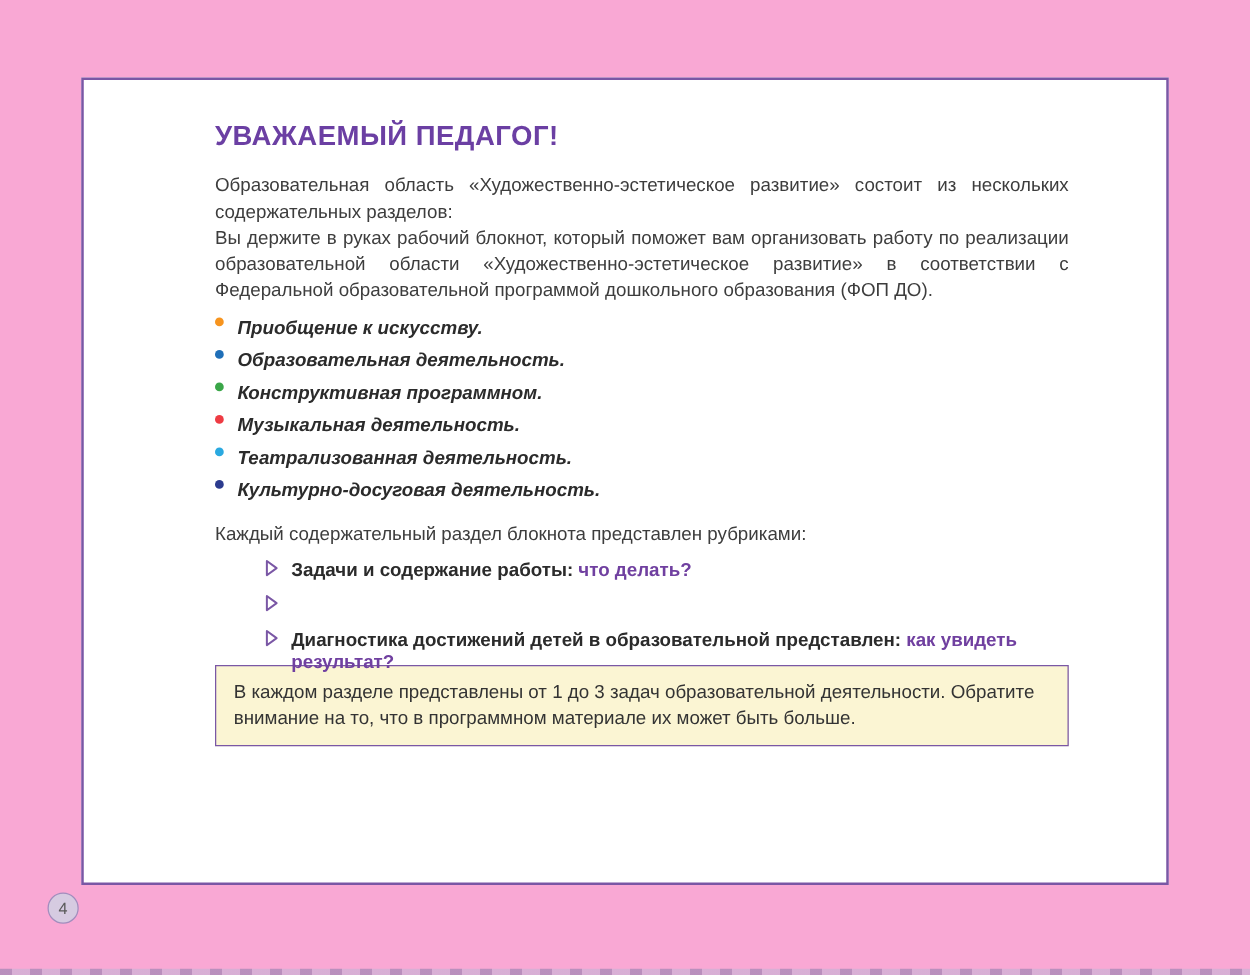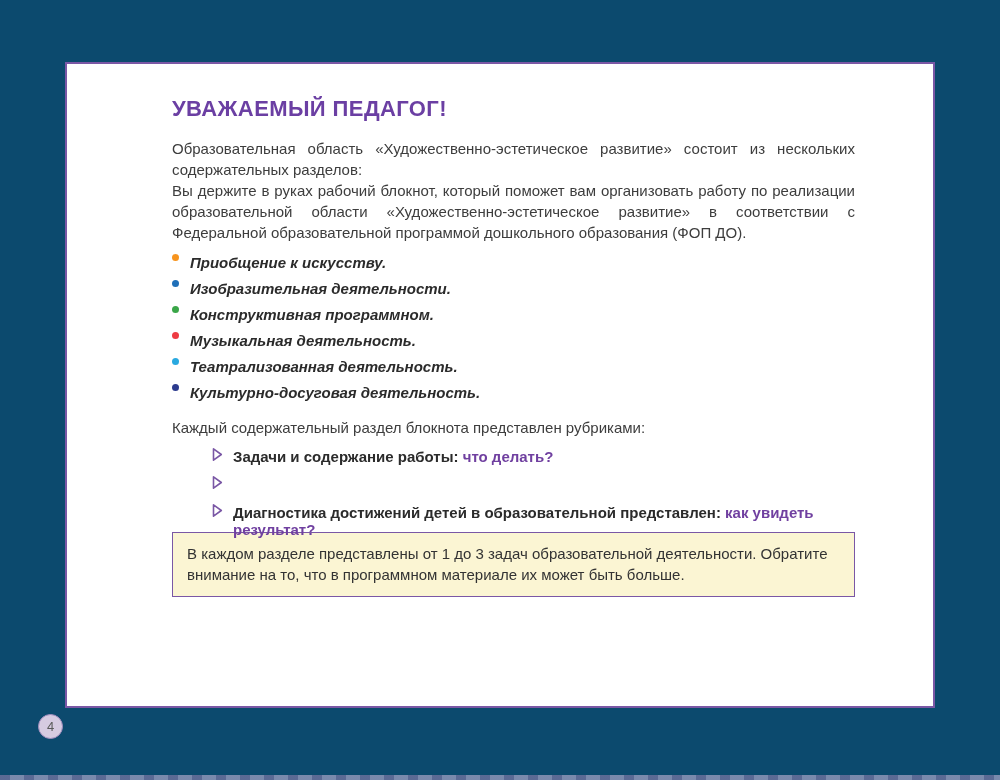--- a/index.html
+++ b/index.html
@@ -3,21 +3,21 @@
 <meta charset="utf-8">
 <style>
   * { margin: 0; padding: 0; box-sizing: border-box; }
   html, body { width: 1000px; height: 780px; }
   body {
     font-family: "Liberation Sans", "DejaVu Sans", sans-serif;
     background: #cfc2dc;
     position: relative;
     overflow: hidden;
   }
-  .canvas { position: absolute; inset: 0; background: #0c4a6e; }
+  .canvas { position: absolute; inset: 0; background: #f9a8d4; }
 
   .sheet {
     position: absolute;
     left: 65px; top: 62px;
     width: 870px; height: 646px;
     background: #ffffff;
     border: 2px solid #7a57a5;
   }
   .content {
     padding: 32px 78px 0 105px;
@@ -136,21 +136,21 @@
       <p class="para">Образовательная область «Художественно-эстетическое развитие» состоит из нескольких содержательных разделов:</p>
       <p class="para">Вы держите в руках рабочий блокнот, который поможет вам организовать работу по реализации образовательной области «Художественно-эстетическое развитие» в соответствии с Федеральной образовательной программой дошкольного образования (ФОП ДО).</p>
 
       <ul class="sections">
         <li>
           <span class="dot" style="background: rgb(247, 148, 30);"></span>
           <span>Приобщение к искусству.</span>
         </li>
         <li>
           <span class="dot" style="background: rgb(31, 111, 184);"></span>
-          <span>Изобразительная деятельности.</span>
+          <span>Образовательная деятельность.</span>
         </li>
         <li>
           <span class="dot" style="background: rgb(58, 166, 72);"></span>
           <span>Конструктивная программном.</span>
         </li>
         <li>
           <span class="dot" style="background: rgb(238, 59, 67);"></span>
           <span>Музыкальная деятельность.</span>
         </li>
         <li>

